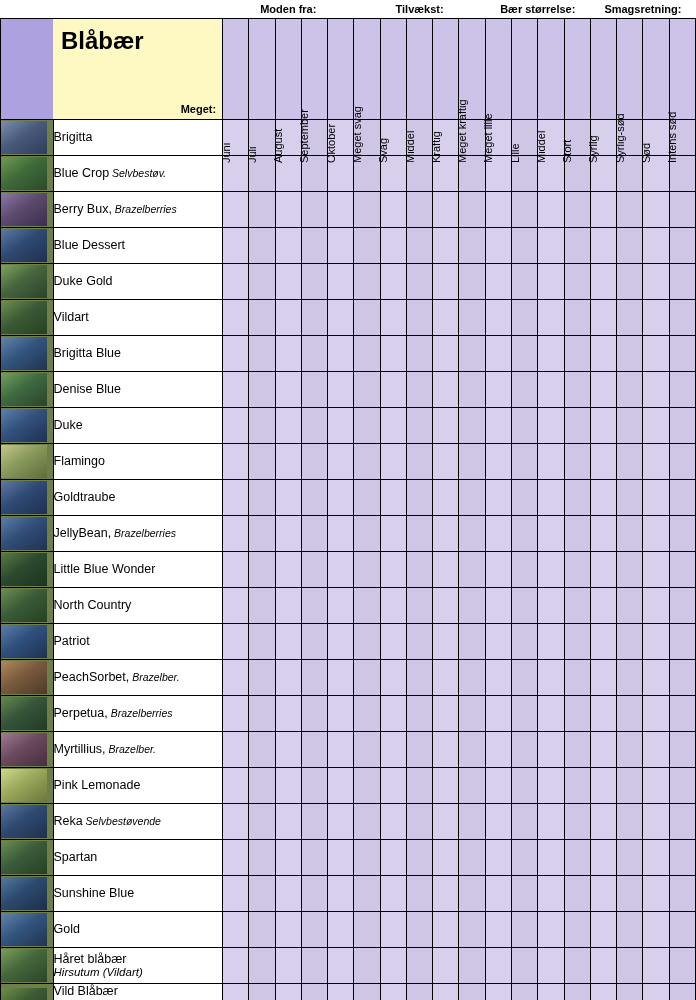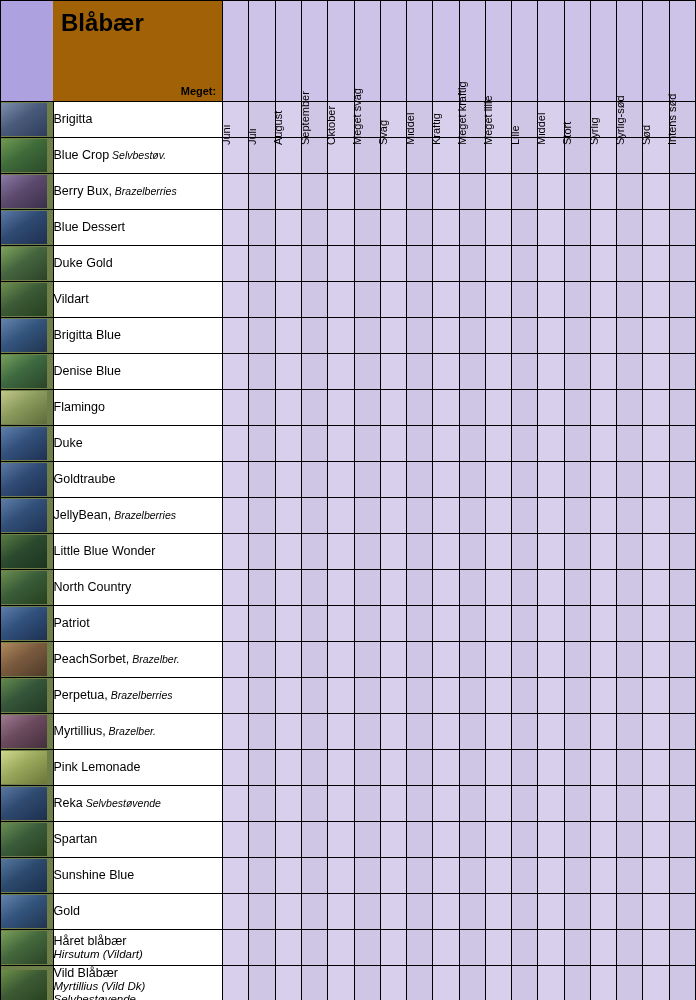--- a/index.html
+++ b/index.html
@@ -25,21 +25,21 @@
        position:relative;}
   .hdr .rot{
       position:absolute;bottom:4px;left:50%;
       transform:translateX(-50%) rotate(-90deg);
       transform-origin:bottom center;
       white-space:nowrap;font-size:11px;color:#000;
       width:96px;text-align:left;
       margin-left:-4px;
   }
 
-  .titlecell{background:#a16207;border:1px solid #000;vertical-align:top;
+  .titlecell{background:#fef9c3;border:1px solid #000;vertical-align:top;
              position:relative;height:100px;}
   .titlecell .t{font-size:24px;font-weight:bold;color:#000;padding:8px 0 0 8px;}
   .titlecell .s{position:absolute;right:6px;bottom:4px;font-size:11px;font-weight:bold;}
   .titlecell.img{background:#ada1e0;border-right:none;}
   .titlecell.nm{border-left:none;}
 
   tr.row{height:35px;}
   td.cell{border:1px solid #000;background:#d7cfeb;height:35px;}
   td.cell.alt{background:#cfc6e6;}
   td.name{border:1px solid #000;background:#ffffff;padding-left:8px;font-size:12.5px;
@@ -73,20 +73,27 @@
         <col class="c-dot">
         <col class="c-dot">
         <col class="c-dot">
       <col class="c-dot">
         <col class="c-dot">
         <col class="c-dot">
         <col class="c-dot">
     </colgroup>
     <thead>
       <tr>
+        <td class="grp blank" colspan="2"></td>
+        <td class="grp line" colspan="5">Moden fra:</td>
+        <td class="grp line" colspan="5">Tilvækst:</td>
+        <td class="grp line" colspan="4">Bær størrelse:</td>
+        <td class="grp line" colspan="4">Smagsretning:</td>
+      </tr>
+      <tr>
         <td class="titlecell img"></td>
         <td class="titlecell nm">
           <div class="t">Blåbær</div>
           <div class="s">Meget:</div>
         </td>
         <td class="hdr">
             <div class="rot">Juni</div>
           </td>
         <td class="hdr">
             <div class="rot">Juli</div>
@@ -329,63 +336,63 @@
           <td class="cell alt"></td>
           <td class="cell"></td>
           <td class="cell alt"><span class="dot" style="background: rgb(141, 121, 200);"></span></td>
           <td class="cell"></td>
           <td class="cell alt"><span class="dot" style="background: rgb(141, 121, 200);"></span></td>
           <td class="cell"><span class="dot" style="background: rgb(141, 121, 200);"></span></td>
           <td class="cell alt"></td>
         </tr>
         <tr class="row">
           <td class="thumb">
+            <span class="thumbbox" style="background: linear-gradient(145deg, rgb(95, 127, 174) 0%, rgb(51, 81, 124) 45%, rgb(31, 49, 82) 100%);"></span>
+          </td>
+          <td class="name"><span>Duke</span></td>
+          <td class="cell"></td>
+          <td class="cell alt"></td>
+          <td class="cell"><span class="dot" style="background: rgb(141, 121, 200);"></span></td>
+          <td class="cell alt"><span class="dot" style="background: rgb(141, 121, 200);"></span></td>
+          <td class="cell"></td>
+          <td class="cell alt"></td>
+          <td class="cell"><span class="dot" style="background: rgb(141, 121, 200);"></span></td>
+          <td class="cell alt"></td>
+          <td class="cell"></td>
+          <td class="cell alt"></td>
+          <td class="cell"></td>
+          <td class="cell alt"></td>
+          <td class="cell"><span class="dot" style="background: rgb(141, 121, 200);"></span></td>
+          <td class="cell alt"></td>
+          <td class="cell"></td>
+          <td class="cell alt"><span class="dot" style="background: rgb(141, 121, 200);"></span></td>
+          <td class="cell"><span class="dot" style="background: rgb(141, 121, 200);"></span></td>
+          <td class="cell alt"></td>
+        </tr>
+        <tr class="row">
+          <td class="thumb">
             <span class="thumbbox" style="background: linear-gradient(145deg, rgb(194, 200, 136) 0%, rgb(138, 154, 92) 45%, rgb(94, 107, 58) 100%);"></span>
           </td>
           <td class="name"><span>Flamingo</span></td>
           <td class="cell"></td>
           <td class="cell alt"><span class="dot" style="background: rgb(141, 121, 200);"></span></td>
           <td class="cell"><span class="dot" style="background: rgb(141, 121, 200);"></span></td>
           <td class="cell alt"></td>
           <td class="cell"></td>
           <td class="cell alt"></td>
           <td class="cell"><span class="dot" style="background: rgb(141, 121, 200);"></span></td>
           <td class="cell alt"></td>
           <td class="cell"></td>
           <td class="cell alt"></td>
           <td class="cell"></td>
           <td class="cell alt"><span class="dot" style="background: rgb(141, 121, 200);"></span></td>
           <td class="cell"><span class="dot" style="background: rgb(141, 121, 200);"></span></td>
           <td class="cell alt"></td>
           <td class="cell"></td>
           <td class="cell alt"></td>
-          <td class="cell"><span class="dot" style="background: rgb(141, 121, 200);"></span></td>
-          <td class="cell alt"></td>
-        </tr>
-        <tr class="row">
-          <td class="thumb">
-            <span class="thumbbox" style="background: linear-gradient(145deg, rgb(95, 127, 174) 0%, rgb(51, 81, 124) 45%, rgb(31, 49, 82) 100%);"></span>
-          </td>
-          <td class="name"><span>Duke</span></td>
-          <td class="cell"></td>
-          <td class="cell alt"></td>
-          <td class="cell"><span class="dot" style="background: rgb(141, 121, 200);"></span></td>
-          <td class="cell alt"><span class="dot" style="background: rgb(141, 121, 200);"></span></td>
-          <td class="cell"></td>
-          <td class="cell alt"></td>
-          <td class="cell"><span class="dot" style="background: rgb(141, 121, 200);"></span></td>
-          <td class="cell alt"></td>
-          <td class="cell"></td>
-          <td class="cell alt"></td>
-          <td class="cell"></td>
-          <td class="cell alt"></td>
-          <td class="cell"><span class="dot" style="background: rgb(141, 121, 200);"></span></td>
-          <td class="cell alt"></td>
-          <td class="cell"></td>
-          <td class="cell alt"><span class="dot" style="background: rgb(141, 121, 200);"></span></td>
           <td class="cell"><span class="dot" style="background: rgb(141, 121, 200);"></span></td>
           <td class="cell alt"></td>
         </tr>
         <tr class="row">
           <td class="thumb">
             <span class="thumbbox" style="background: linear-gradient(145deg, rgb(92, 122, 166) 0%, rgb(47, 74, 116) 45%, rgb(30, 48, 80) 100%);"></span>
           </td>
           <td class="name"><span>Goldtraube</span></td>
           <td class="cell"></td>
           <td class="cell alt"></td>

